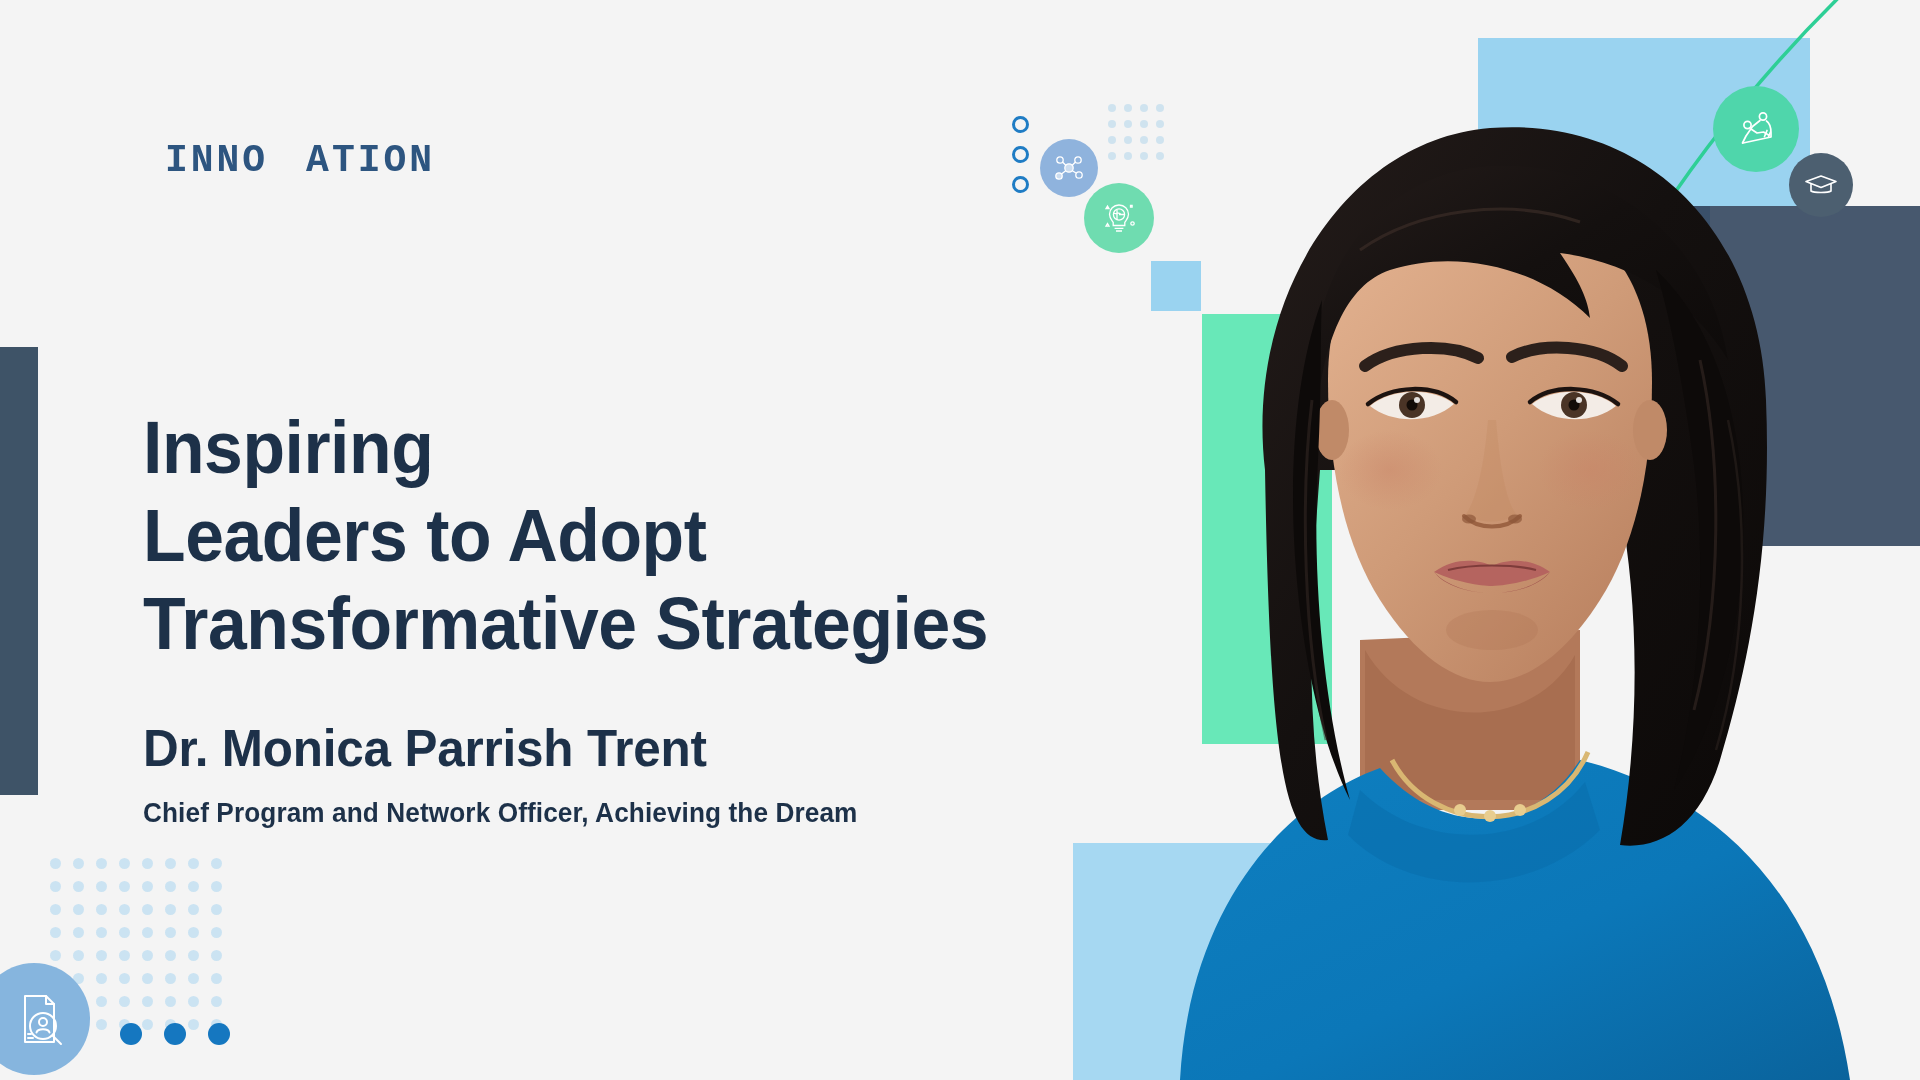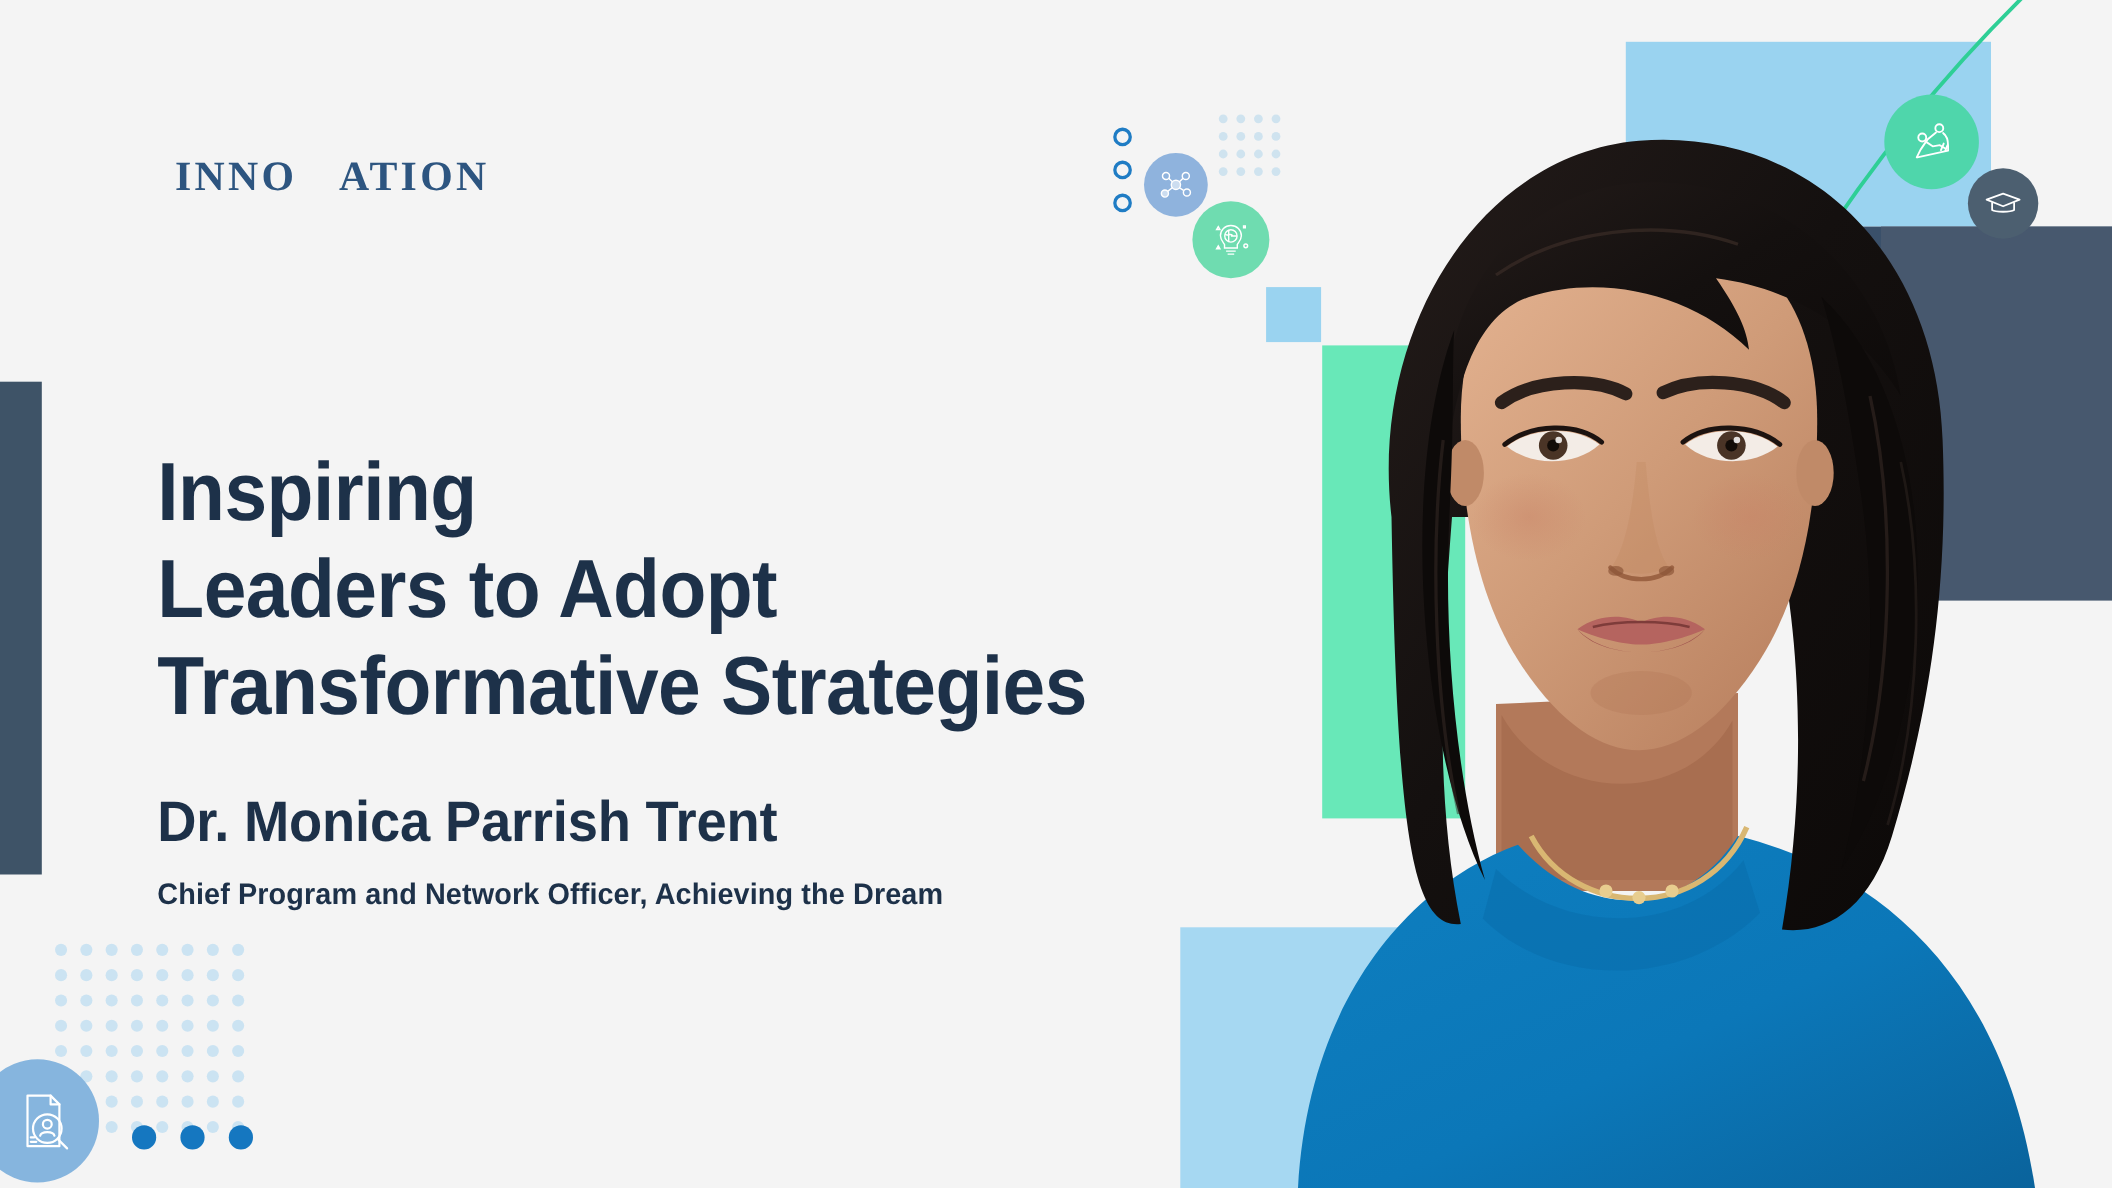--- a/index.html
+++ b/index.html
@@ -162,27 +162,27 @@
     bottom: -21px;
     transform: translateX(-50%);
     width: 0; height: 0;
     border-left: 26px solid transparent;
     border-right: 26px solid transparent;
     border-top: 24px solid #2ecf96;
   }
   .logo-sub {
     margin-top: 26px;
     color: #2d5580;
-    font-family: Liberation Serif, serif;
+    font-family: Liberation Mono, monospace;
     font-weight: 700;
     font-size: 38px;
     letter-spacing: 3px;
     white-space: nowrap;
     width: 290px;
-    text-align: right;
+    text-align: center;
   }
   .logo-sub .vslot { display: inline-block; width: 38px; }
 
   
   .headline {
     left: 143px; top: 404px;
     width: 1060px;
     color: #1d3149;
     font-family: "Liberation Sans Narrow", "Liberation Sans", sans-serif;
     font-weight: 700;

